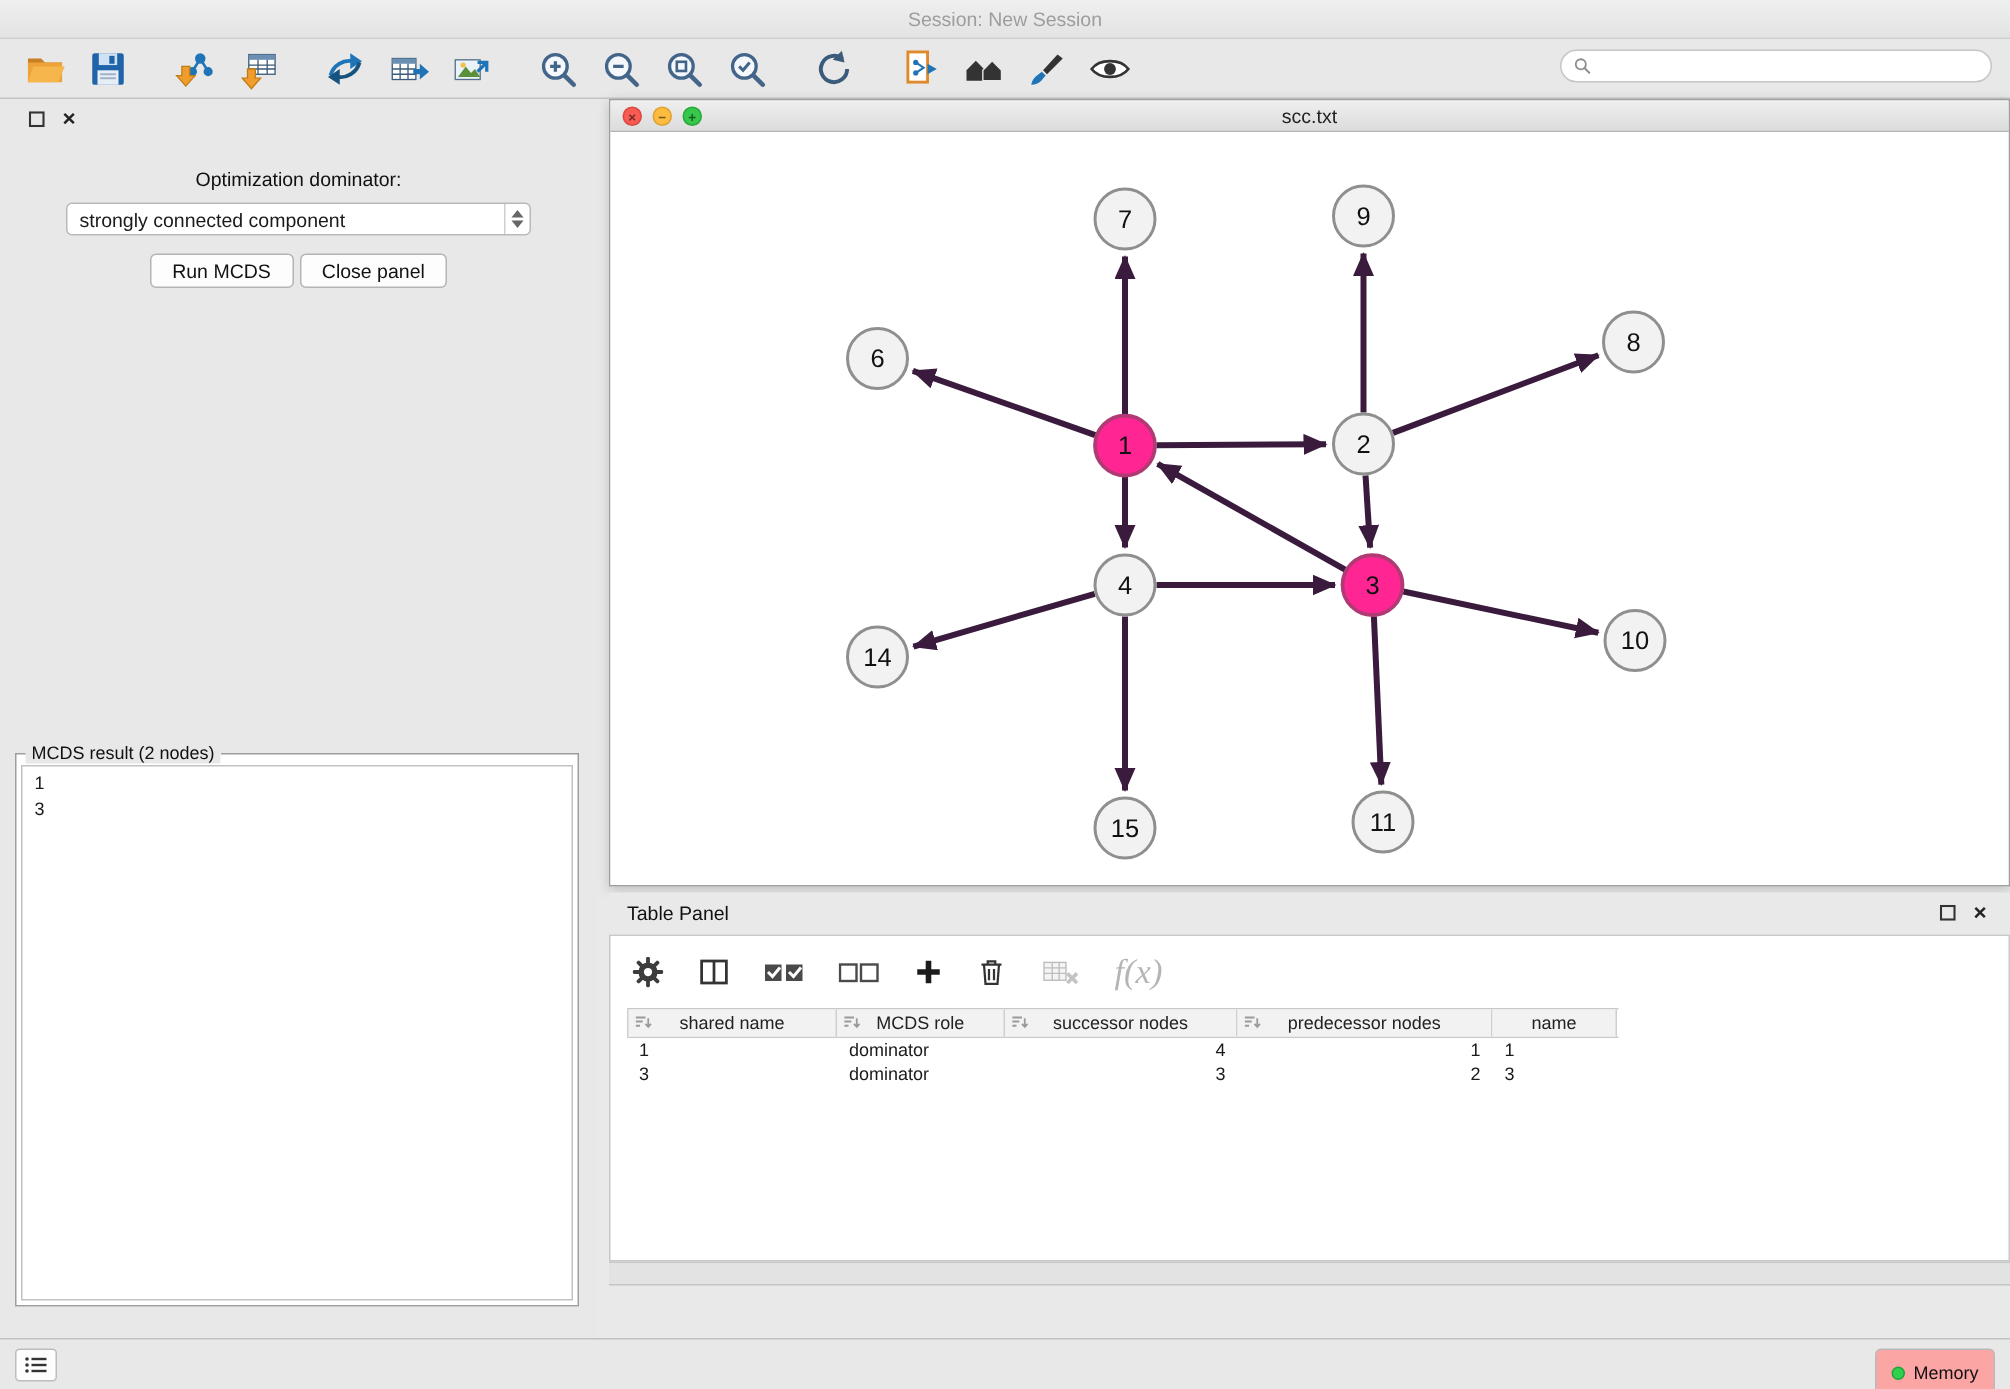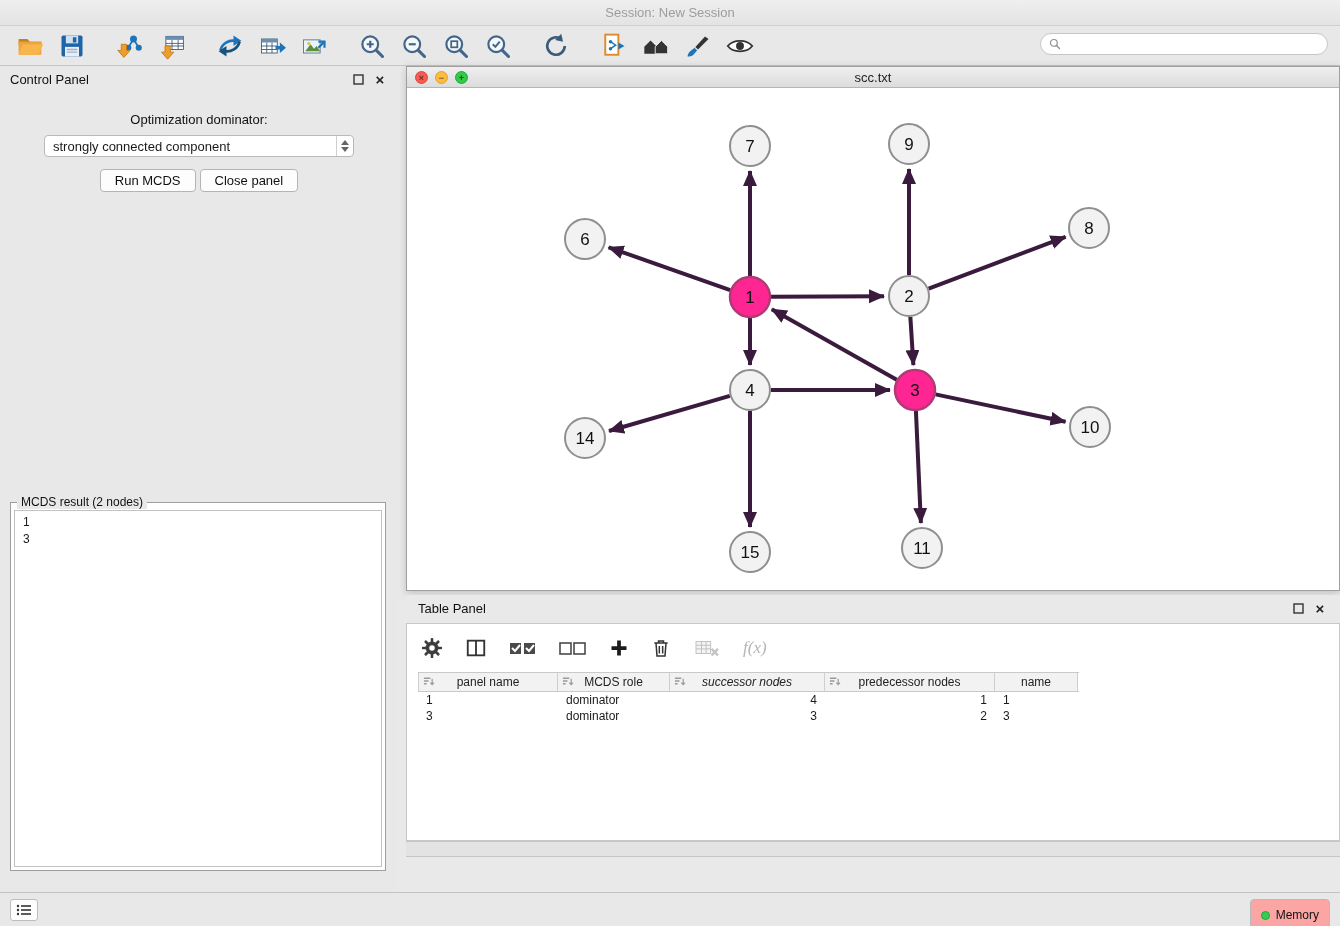--- a/index.html
+++ b/index.html
@@ -70,21 +70,21 @@
   .net-canvas { position:relative; width:100%; height:502px; background:#fff; overflow:hidden; }
   .net-canvas svg { display:block; }
   .net-canvas text { font-family:"Liberation Sans", sans-serif; }
 
   
   .tpanel { position:absolute; left:406px; top:595px; width:934px; height:295px; background:#e9e9e9; }
   .tpanel .phead { padding:0 12px; height:26px; }
   .tcontent { position:absolute; left:0; top:28px; width:934px; height:218px; background:#fff; border:1px solid #c8c8c8; }
   .ttoolbar { height:48px; display:flex; align-items:center; padding-left:14px; gap:22px; }
   .ttool { display:flex; align-items:center; justify-content:center; height:30px; }
-  .fx { font-family:"Liberation Serif", serif; font-style:italic; font-size:17px; color:#b5b5b5; }
+  .fx { font-family:"Liberation Serif", serif; font-style:italic; font-size:23px; color:#b5b5b5; }
   .theader { display:flex; border-top:1px solid #c9c9c9; border-bottom:1px solid #c9c9c9; margin-left:11px; width:661px; }
   .hcell { position:relative; height:18px; background:#f2f2f2; border-right:1px solid #cfcfcf;
     display:flex; align-items:center; justify-content:center; font-size:12px; color:#222; }
   .hcell:first-child { border-left:1px solid #cfcfcf; }
   .hcell .sort-ic { position:absolute; left:3px; top:3px; }
   .tbody { margin-left:11px; }
   .trow { display:flex; height:16px; }
   .tcell { font-size:12px; line-height:16px; padding:0 8px; overflow:hidden; white-space:nowrap; }
   .hscroll { position:absolute; left:0; top:246px; width:934px; height:16px; background:#e3e3e3;
     border-top:1px solid #c6c6c6; border-bottom:1px solid #c6c6c6; }
@@ -238,21 +238,20 @@
       <svg viewBox="0 0 16 16">
         <circle cx="6.5" cy="6.5" r="4.5" fill="none" stroke="#8e8e8e" stroke-width="1.6"></circle>
         <path d="M10 10l4 4" stroke="#8e8e8e" stroke-width="1.8" stroke-linecap="round"></path>
       </svg>
       <input type="text" value="" style="">
     </div>
   </div>
 
   <div class="cpanel">
     <div class="phead">
-      <span class="ptitle">Control Panel</span>
       <span class="picon">
         <svg width="11" height="11" viewBox="0 0 11 11">
             <rect x="1" y="1" width="9" height="9" fill="none" stroke="#333" stroke-width="1.4"></rect>
           </svg>
       </span>
       <span class="picon pclose">×</span>
     </div>
     <div class="optlabel">Optimization dominator:</div>
     <div class="dropdown">
       <span class="dval">strongly connected component</span>
@@ -420,30 +419,30 @@
           </svg>
         </span>
         <span class="ttool fx">f(x)</span>
       </div>
       <div class="theader" id="table-header">
           <div class="hcell" style="width: 140px;">
             <span class="sort-ic"><svg width="13" height="11" viewBox="0 0 14 12">
                 <path d="M2 2.5h7M2 5.5h5M2 8.5h3" stroke="#9a9a9a" stroke-width="1.5"></path>
                 <path d="M11 3v6M9 7.2l2 2.2 2-2.2" stroke="#9a9a9a" fill="none" stroke-width="1.3"></path>
               </svg></span>
-            <span>panel name</span>
+            <span>shared name</span>
           </div>
           <div class="hcell" style="width: 112px;">
             <span class="sort-ic"><svg width="13" height="11" viewBox="0 0 14 12">
                 <path d="M2 2.5h7M2 5.5h5M2 8.5h3" stroke="#9a9a9a" stroke-width="1.5"></path>
                 <path d="M11 3v6M9 7.2l2 2.2 2-2.2" stroke="#9a9a9a" fill="none" stroke-width="1.3"></path>
               </svg></span>
             <span>MCDS role</span>
           </div>
-          <div class="hcell" style="width: 155px; font-style: italic;">
+          <div class="hcell" style="width: 155px;">
             <span class="sort-ic"><svg width="13" height="11" viewBox="0 0 14 12">
                 <path d="M2 2.5h7M2 5.5h5M2 8.5h3" stroke="#9a9a9a" stroke-width="1.5"></path>
                 <path d="M11 3v6M9 7.2l2 2.2 2-2.2" stroke="#9a9a9a" fill="none" stroke-width="1.3"></path>
               </svg></span>
             <span>successor nodes</span>
           </div>
           <div class="hcell" style="width: 170px;">
             <span class="sort-ic"><svg width="13" height="11" viewBox="0 0 14 12">
                 <path d="M2 2.5h7M2 5.5h5M2 8.5h3" stroke="#9a9a9a" stroke-width="1.5"></path>
                 <path d="M11 3v6M9 7.2l2 2.2 2-2.2" stroke="#9a9a9a" fill="none" stroke-width="1.3"></path>

